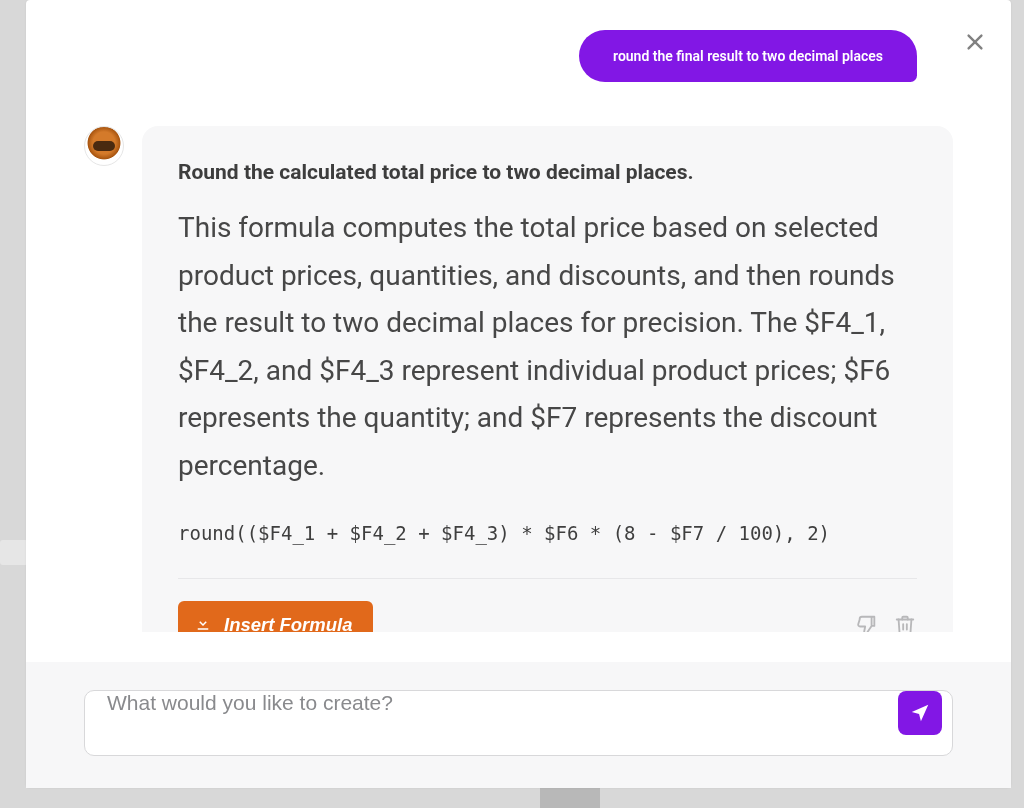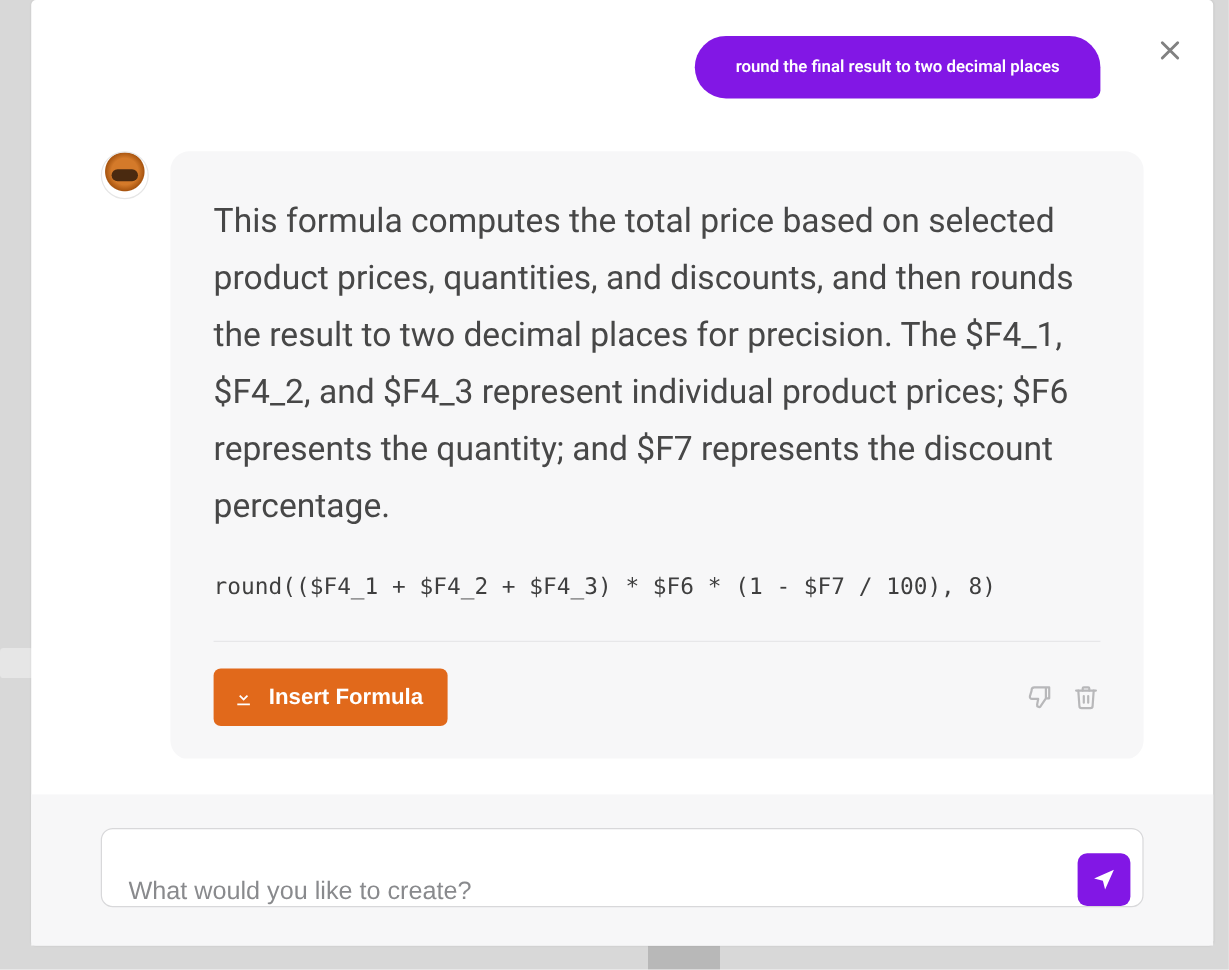--- a/index.html
+++ b/index.html
@@ -123,23 +123,24 @@
     }
     .insert-btn {
       background: #e1691b;
       color: #fff;
       border: none;
       border-radius: 6px;
       padding: 13px 20px 13px 16px;
       font-size: 18.5px;
       font-weight: 600;
       display: inline-flex;
-      align-items: center;
+      align-items: flex-start;
       gap: 12px;
       cursor: pointer;
+      font-style: italic;
     }
     .insert-btn svg { width: 18px; height: 18px; }
     .right-actions {
       display: flex;
       align-items: center;
       gap: 14px;
       color: #b8b8ba;
     }
     .icon-btn {
       width: 24px; height: 24px;
@@ -152,21 +153,21 @@
       background: #f7f7f8;
       padding: 28px 58px 32px 58px;
       margin-top: 30px;
     }
     .input-bar {
       background: #ffffff;
       border: 1.5px solid #d8d8da;
       border-radius: 10px;
       height: 66px;
       display: flex;
-      align-items: flex-end;
+      align-items: flex-start;
       padding: 0 10px 0 22px;
       gap: 12px;
     }
     .input-bar input {
       flex: 1;
       border: none;
       outline: none;
       font-size: 21px;
       color: #444;
       background: transparent;
@@ -203,22 +204,23 @@
   <div class="chat-body">
 
     <div class="user-bubble">
       <span>round the final result to two decimal places</span>
     </div>
 
     <div class="assistant-row">
       <div class="avatar"></div>
 
       <div class="assistant-card">
+        <div class="card-title">Round the calculated total price to two decimal places.</div>
         <div class="card-body">This formula computes the total price based on selected product prices, quantities, and discounts, and then rounds the result to two decimal places for precision. The $F4_1, $F4_2, and $F4_3 represent individual product prices; $F6 represents the quantity; and $F7 represents the discount percentage.</div>
-        <div class="formula">round(($F4_1 + $F4_2 + $F4_3) * $F6 * (1 - $F7 / 100), 8)</div>
+        <div class="formula">round(($F4_1 + $F4_2 + $F4_3) * $F6 * (8 - $F7 / 100), 2)</div>
         <div class="divider"></div>
         <div class="card-actions">
           <button class="insert-btn">
             <svg viewBox="0 0 24 24" fill="currentColor">
                 <path d="M12 3v10.17l3.59-3.58L17 11l-5 5-5-5 1.41-1.41L12 13.17V3h0zM5 19h14v2H5v-2z"></path>
               </svg>
             <span>Insert Formula</span>
           </button>
           <div class="right-actions">
             <div class="icon-btn">

